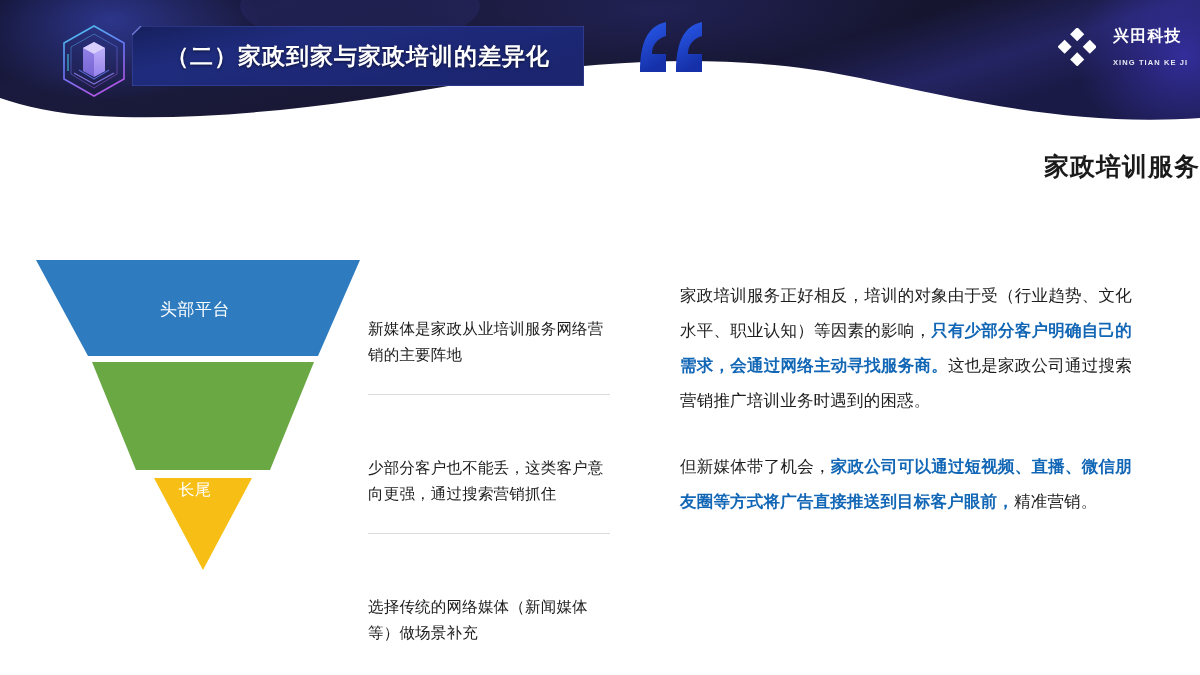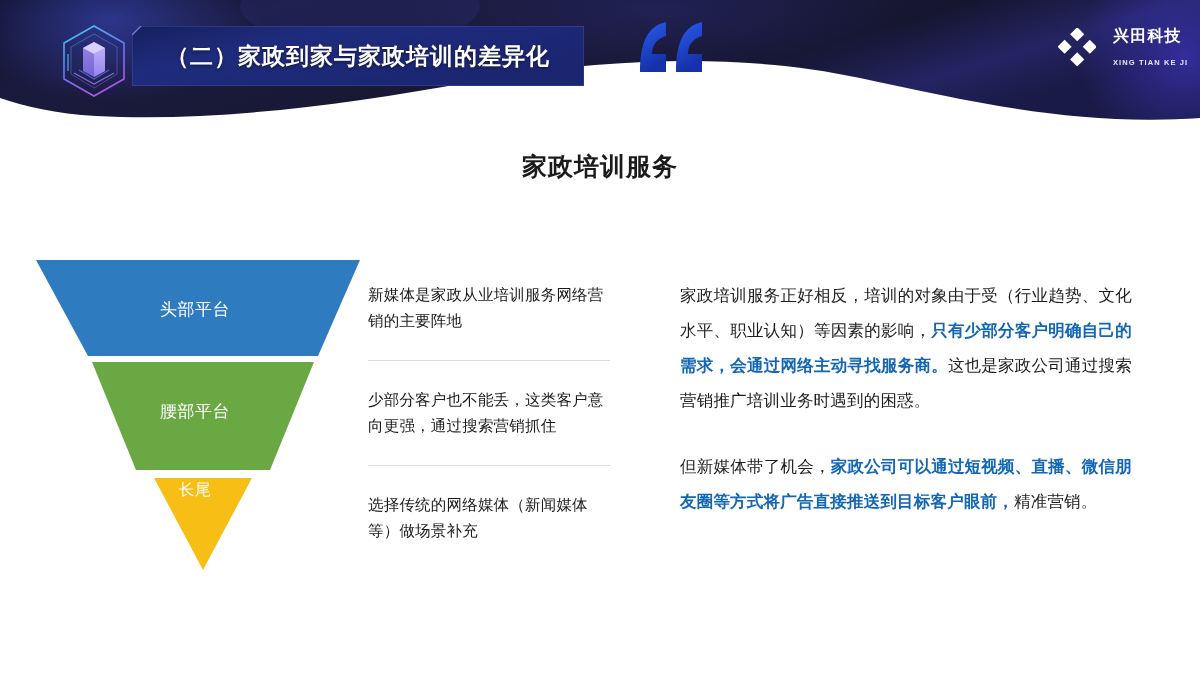--- a/index.html
+++ b/index.html
@@ -46,40 +46,40 @@
     color:#ffffff; font-size:16px; font-weight:bold; letter-spacing:1.2px;
   }
   #brand-en {
     color:#e8e8f2; font-size:7.5px; font-weight:bold;
     letter-spacing:1.1px; margin-top:15px;
   }
 
   
   #slide-title {
     position:absolute; left:0; top:150px; width:1200px;
-    text-align:center;
+    text-align:right;
     font-size:25px; font-weight:bold; color:#1a1a1a;
     letter-spacing:1px;
   }
 
   
   #funnel { position:absolute; left:20px; top:250px; width:350px; height:330px; }
   #funnel-svg { position:absolute; left:0; top:0; }
   .funnel-label {
     position:absolute; width:100%; text-align:center;
     color:#ffffff; font-size:17px; line-height:24px;
     letter-spacing:.5px; pointer-events:none;
   }
   #funnel-label-0 { top:48px; }
   #funnel-label-1 { top:150px; }
   #funnel-label-2 { top:228px; font-size:16px; line-height:23px; }
 
   
   #mid-list { position:absolute; left:368px; top:282px; width:245px; }
-  .mid-item { position:relative; }
+  .mid-item { position:relative;margin-top:34px; }
   .mid-text {
     font-size:15.5px; line-height:26px; color:#1b1b1b;
     letter-spacing:.2px;
   }
   .mid-divider { height:1px; background:#dcdcdc; width:242px; }
   #mid-item-0 { min-height:78px; }
   #mid-item-1 { min-height:104px; padding-top:26px; }
   #mid-item-2 { padding-top:26px; }
 
   
@@ -210,21 +210,20 @@
 
 <div id="slide-title">家政培训服务</div>
 
 <div id="funnel">
   <svg id="funnel-svg" width="350" height="330" viewBox="0 0 350 330">
     <polygon points="16,10 340,10 298,106 68,106" fill="#2e7cbf"></polygon>
     <polygon points="72,112 294,112 250,220 116,220" fill="#6aa843"></polygon>
     <polygon points="134,228 232,228 183,320" fill="#f7bf16"></polygon>
   </svg>
   <div class="funnel-label" id="funnel-label-0">头部平台</div>
-  <div class="funnel-label" id="funnel-label-1">腰部平台</div>
   <div class="funnel-label" id="funnel-label-2">
     <div>长尾</div>
   </div>
 </div>
 
 <div id="mid-list">
   <div class="mid-item" id="mid-item-0">
     <div class="mid-text">新媒体是家政从业培训服务网络营销的主要阵地</div>
   </div>
   <div class="mid-divider"></div>

